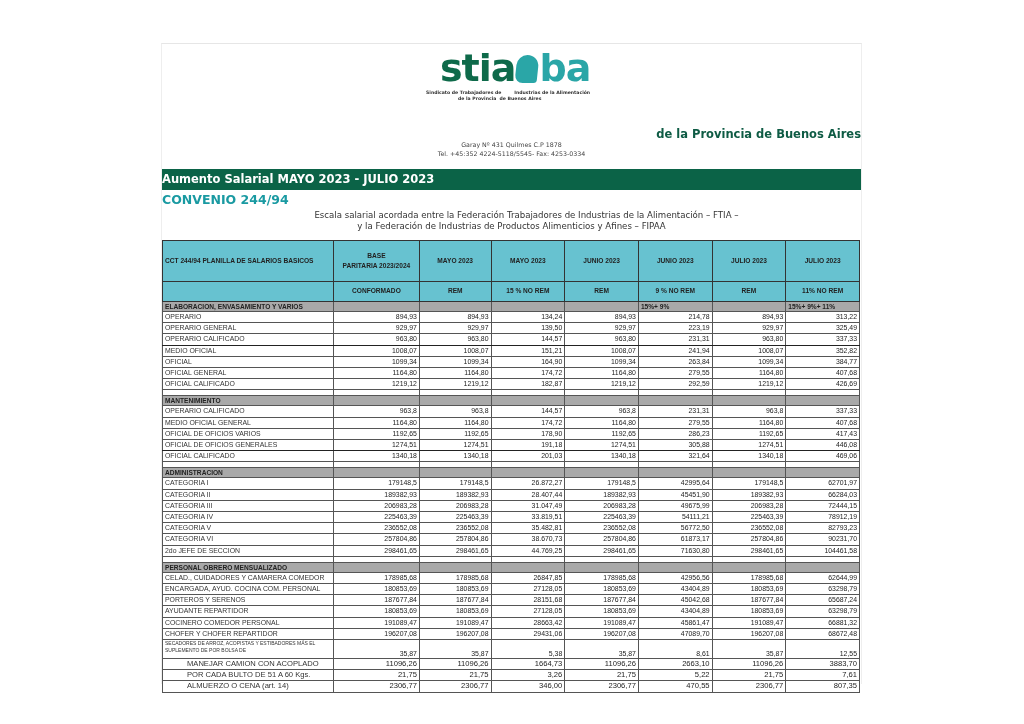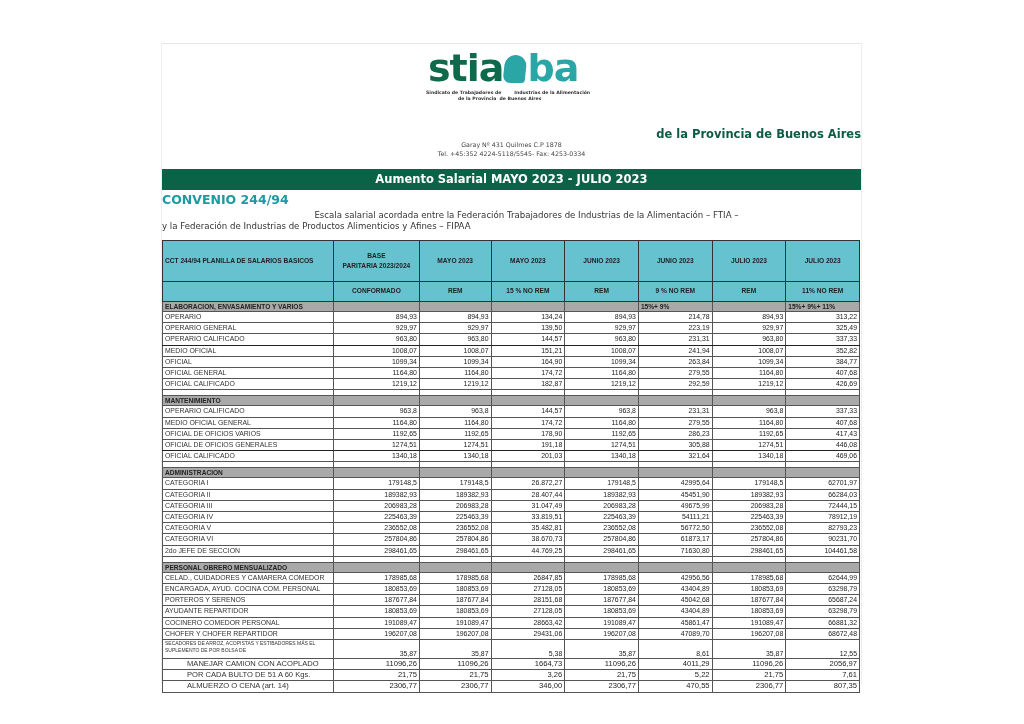--- a/index.html
+++ b/index.html
@@ -1,31 +1,31 @@
 <!DOCTYPE html>
 <html><head>
 <meta charset="utf-8">
 <style>
   html, body { margin:0; padding:0; background:#ffffff; }
   body { width:1024px; height:724px; position:relative; overflow:hidden; font-family:"DejaVu Sans", sans-serif; color:#222; }
   .page { position:absolute; left:161px; top:43px; width:699px; height:640px; background:#fff; border-top:1px solid #e6e6e6; border-left:1px solid #eee; border-right:1px solid #eee; }
   .logo { position:absolute; left:262px; top:4px; width:170px; height:58px; }
-  .logo-word { position:absolute; left:4px; top:-2px; font-family:"DejaVu Sans", sans-serif; font-weight:bold; font-size:38px; letter-spacing:-1px; line-height:44px; }
+  .logo-word { position:absolute; left:16px; top:-2px; font-family:"DejaVu Sans", sans-serif; font-weight:bold; font-size:38px; letter-spacing:-1px; line-height:44px; }
   .logo-word .g { color:#0e6a4a; }
   .logo-word .t { color:#2aa6a7; }
   .logo-map { display:inline-block; width:22px; height:28px; background:#2aa6a7; border-radius:10px 12px 3px 8px; vertical-align:-2px; margin:0 1px; transform:skewX(-6deg); }
   .logo-sub { position:absolute; left:2px; top:42px; font-size:4.6px; line-height:6px; color:#333; font-weight:bold; white-space:nowrap; }
   .org1 { position:absolute; left:0; width:699px; top:68px; text-align:center; font-weight:bold; font-size:11.5px; color:#0e5b44; }
   .org2 { position:absolute; left:0; width:699px; top:83px; text-align:right; font-weight:bold; font-size:11.5px; color:#0e5b44; }
   .addr1 { position:absolute; left:0; width:699px; top:97px; text-align:center; font-size:6.3px; color:#444; }
   .addr2 { position:absolute; left:0; width:699px; top:106px; text-align:center; font-size:6.3px; color:#444; }
-  .banner { position:absolute; left:0; top:125px; width:699px; height:21px; background:#0b6347; color:#fff; text-align:center; font-weight:bold; font-size:11.5px; line-height:21px; }
+  .banner { position:absolute; left:0; top:125px; width:699px; height:21px; background:#0b6347; color:#fff; text-align:left; font-weight:bold; font-size:11.5px; line-height:21px; }
   .conv { position:absolute; left:0; width:699px; top:148px; font-weight:bold; font-size:12.5px; color:#1a9aa2; }
   .esc1 { position:absolute; left:15px; width:699px; top:166px; text-align:center; font-size:8.6px; color:#333; }
-  .esc2 { position:absolute; left:0; width:699px; top:177px; text-align:left; font-size:8.6px; color:#333; }
+  .esc2 { position:absolute; left:0; width:699px; top:177px; text-align:center; font-size:8.6px; color:#333; }
 
   table.sal { position:absolute; left:0; top:196px; width:698px; border-collapse:collapse; table-layout:fixed; font-family:"Liberation Sans", sans-serif; font-size:6.9px; }
   table.sal td, table.sal th { border:1px solid #555; padding:0 2px; overflow:hidden; white-space:nowrap; height:10.2px; line-height:10.2px; }
   table.sal th { background:#67c2d0; font-weight:bold; font-size:6.6px; text-align:center; border-color:#333; }
   table.sal tr.h1 th { height:40px; line-height:10px; }
   table.sal tr.h2 th { height:19px; }
   table.sal th.first { text-align:left; }
   table.sal tr.sec td { background:#a9a9a9; font-weight:bold; font-size:6.6px; height:9px; line-height:9px; }
   table.sal tr.sec td.pct { text-align:left; }
   table.sal tr.blank td { height:5px; line-height:5px; border-left:1px solid #555; border-right:1px solid #555; border-top:none; border-bottom:none; }
@@ -424,23 +424,23 @@
           <td class="num">8,61</td>
           <td class="num">35,87</td>
           <td class="num">12,55</td>
         </tr>
         <tr class="big">
           <td class="lbl">MANEJAR CAMION CON ACOPLADO</td>
           <td class="num">11096,26</td>
           <td class="num">11096,26</td>
           <td class="num">1664,73</td>
           <td class="num">11096,26</td>
-          <td class="num">4011,29</td>
+          <td class="num">2663,10</td>
           <td class="num">11096,26</td>
-          <td class="num">2056,97</td>
+          <td class="num">3883,70</td>
         </tr>
         <tr class="big">
           <td class="lbl">POR CADA BULTO DE 51 A 60 Kgs.</td>
           <td class="num">21,75</td>
           <td class="num">21,75</td>
           <td class="num">3,26</td>
           <td class="num">21,75</td>
           <td class="num">5,22</td>
           <td class="num">21,75</td>
           <td class="num">7,61</td>

